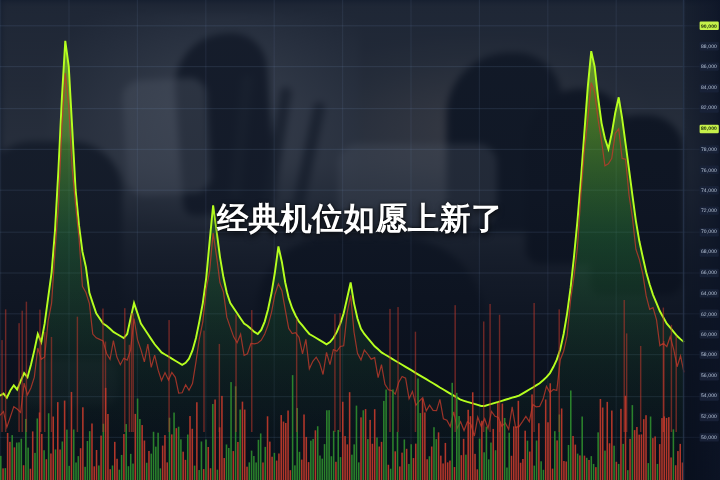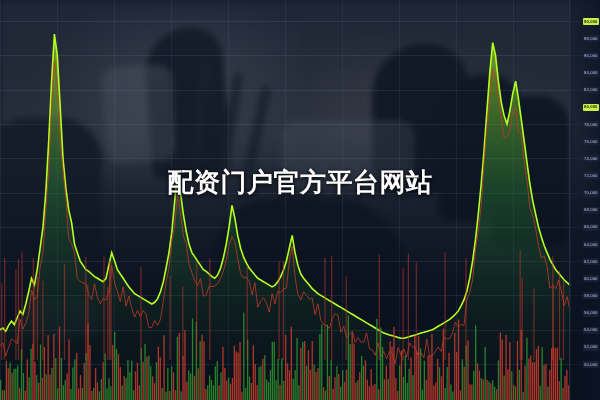--- a/index.html
+++ b/index.html
@@ -487,16 +487,16 @@
       <div class="tick" style="top: 258.143px;">62,000</div>
       <div class="tick" style="top: 275.286px;">60,000</div>
       <div class="tick" style="top: 292.429px;">58,000</div>
       <div class="tick" style="top: 309.571px;">56,000</div>
       <div class="tick" style="top: 326.714px;">54,000</div>
       <div class="tick" style="top: 343.857px;">52,000</div>
       <div class="tick" style="top: 361px;">50,000</div>
     </div>
 
   <div class="headline">
-    <span class="l2">配资门户官方平台网站</span>
+    <span class="l2">经典机位如愿上新了</span>
   </div>
 
 </div>
 
 </body></html>

